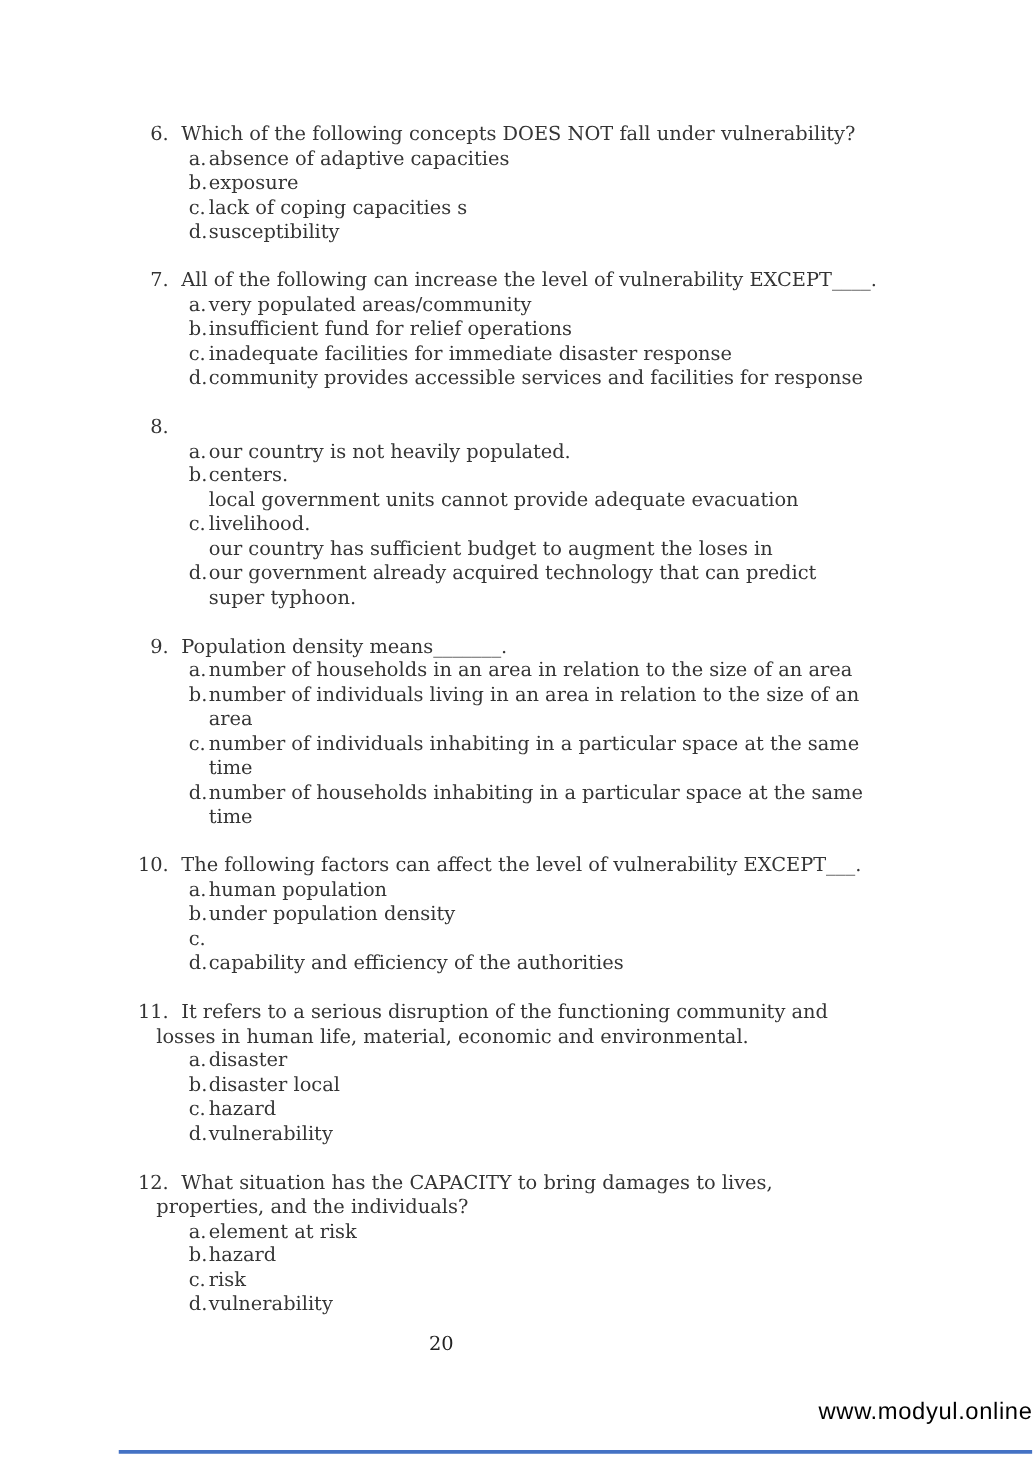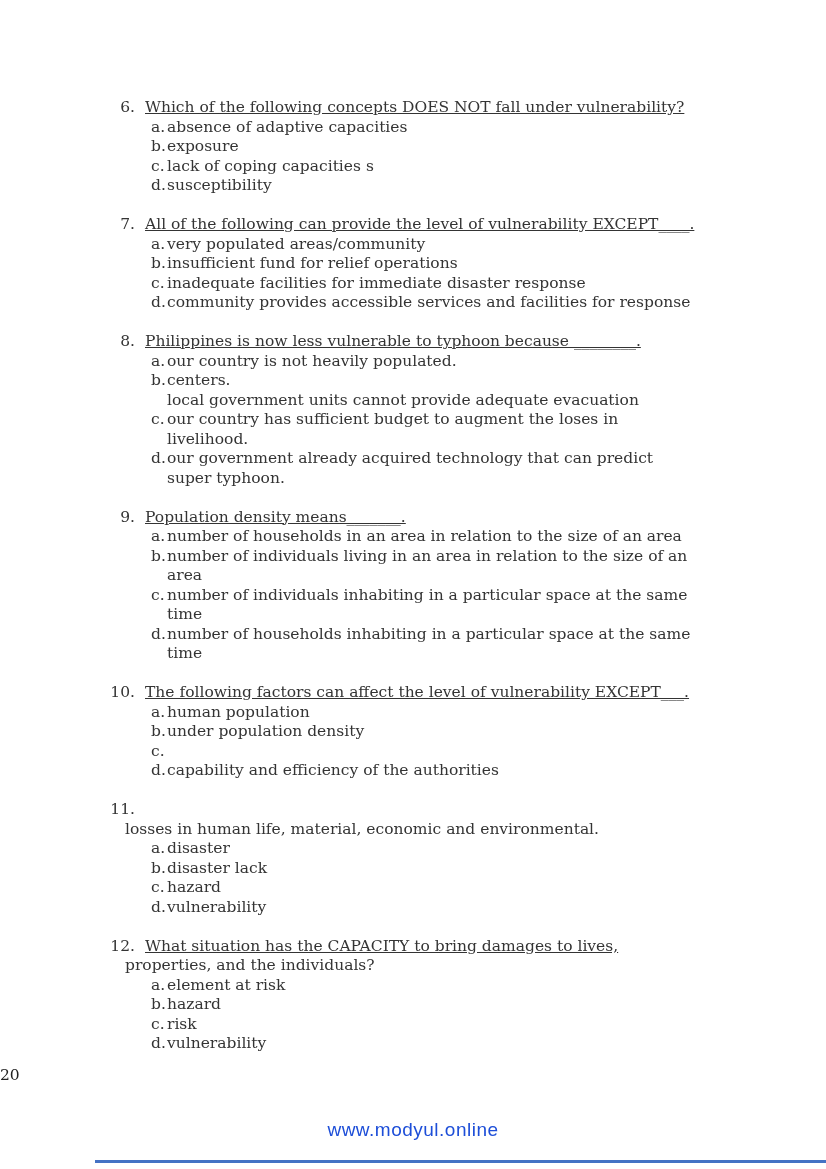--- a/index.html
+++ b/index.html
@@ -21,36 +21,36 @@
     width:680px;
   }
   .question{margin-bottom:19.5px;}
   .q-first-line{display:flex;}
   .q-num{
     flex:0 0 25px;
     text-align:right;
     margin-right:10px;
     white-space:nowrap;
   }
-  .q-text{white-space:nowrap;text-decoration:underline;}
+  .q-text{white-space:nowrap;}
   .q-cont{margin-left:15px;white-space:nowrap;}
   .options{margin-left:41px;}
   .option{display:flex;}
   .opt-letter{
     flex:0 0 16px;
     white-space:nowrap;
   }
   .opt-lines{min-width:0;}
   .opt-line{white-space:nowrap;}
   .page-number{
     position:absolute;
     top:1066px;
     left:0;
     width:706px;
-    text-align:left;
+    text-align:center;
     font-size:15.5px;
     color:#222222;
   }
   .watermark{
     position:absolute;
     top:1120px;
     left:0;
     width:826px;
     text-align:center;
     font-family:"Liberation Sans", sans-serif;
@@ -100,21 +100,21 @@
             <span class="opt-letter">d.</span>
             <div class="opt-lines">
               <div class="opt-line">susceptibility</div>
             </div>
           </div>
         </div>
       </div>
       <div class="question">
         <div class="q-first-line">
           <span class="q-num">7.</span>
-          <span class="q-text">All of the following can provide the level of vulnerability EXCEPT____.</span>
+          <span class="q-text">All of the following can increase the level of vulnerability EXCEPT____.</span>
         </div>
         <div class="options">
           <div class="option">
             <span class="opt-letter">a.</span>
             <div class="opt-lines">
               <div class="opt-line">very populated areas/community</div>
             </div>
           </div>
           <div class="option">
             <span class="opt-letter">b.</span>
@@ -132,41 +132,40 @@
             <span class="opt-letter">d.</span>
             <div class="opt-lines">
               <div class="opt-line">community provides accessible services and facilities for response</div>
             </div>
           </div>
         </div>
       </div>
       <div class="question">
         <div class="q-first-line">
           <span class="q-num">8.</span>
-          <span class="q-text">Philippines is now less vulnerable to typhoon because ________.</span>
         </div>
         <div class="options">
           <div class="option">
             <span class="opt-letter">a.</span>
             <div class="opt-lines">
               <div class="opt-line">our country is not heavily populated.</div>
             </div>
           </div>
           <div class="option">
             <span class="opt-letter">b.</span>
             <div class="opt-lines">
               <div class="opt-line">centers.</div>
               <div class="opt-line">local government units cannot provide adequate evacuation</div>
             </div>
           </div>
           <div class="option">
             <span class="opt-letter">c.</span>
             <div class="opt-lines">
+              <div class="opt-line">livelihood.</div>
               <div class="opt-line">our country has sufficient budget to augment the loses in</div>
-              <div class="opt-line">livelihood.</div>
             </div>
           </div>
           <div class="option">
             <span class="opt-letter">d.</span>
             <div class="opt-lines">
               <div class="opt-line">our government already acquired technology that can predict</div>
               <div class="opt-line">super typhoon.</div>
             </div>
           </div>
         </div>
@@ -231,33 +230,34 @@
             <span class="opt-letter">d.</span>
             <div class="opt-lines">
               <div class="opt-line">capability and efficiency of the authorities</div>
             </div>
           </div>
         </div>
       </div>
       <div class="question">
         <div class="q-first-line">
           <span class="q-num">11.</span>
+          <span class="q-text">It refers to a serious disruption of the functioning community and</span>
         </div>
         <div class="q-cont">losses in human life, material, economic and environmental.</div>
         <div class="options">
           <div class="option">
             <span class="opt-letter">a.</span>
             <div class="opt-lines">
               <div class="opt-line">disaster</div>
             </div>
           </div>
           <div class="option">
             <span class="opt-letter">b.</span>
             <div class="opt-lines">
-              <div class="opt-line">disaster lack</div>
+              <div class="opt-line">disaster local</div>
             </div>
           </div>
           <div class="option">
             <span class="opt-letter">c.</span>
             <div class="opt-lines">
               <div class="opt-line">hazard</div>
             </div>
           </div>
           <div class="option">
             <span class="opt-letter">d.</span>
@@ -295,15 +295,15 @@
           <div class="option">
             <span class="opt-letter">d.</span>
             <div class="opt-lines">
               <div class="opt-line">vulnerability</div>
             </div>
           </div>
         </div>
       </div>
     </main>
   <div class="page-number" style="color: rgb(34, 34, 34);">20</div>
-  <div class="watermark" style="color: #1d4ed8;">www.modyul.online</div>
+  <div class="watermark" style="color: #000000; text-align: right;">www.modyul.online</div>
   <div class="footer-rule" style="background: rgb(68, 114, 196);"></div>
 </div>
 
 </body></html>

